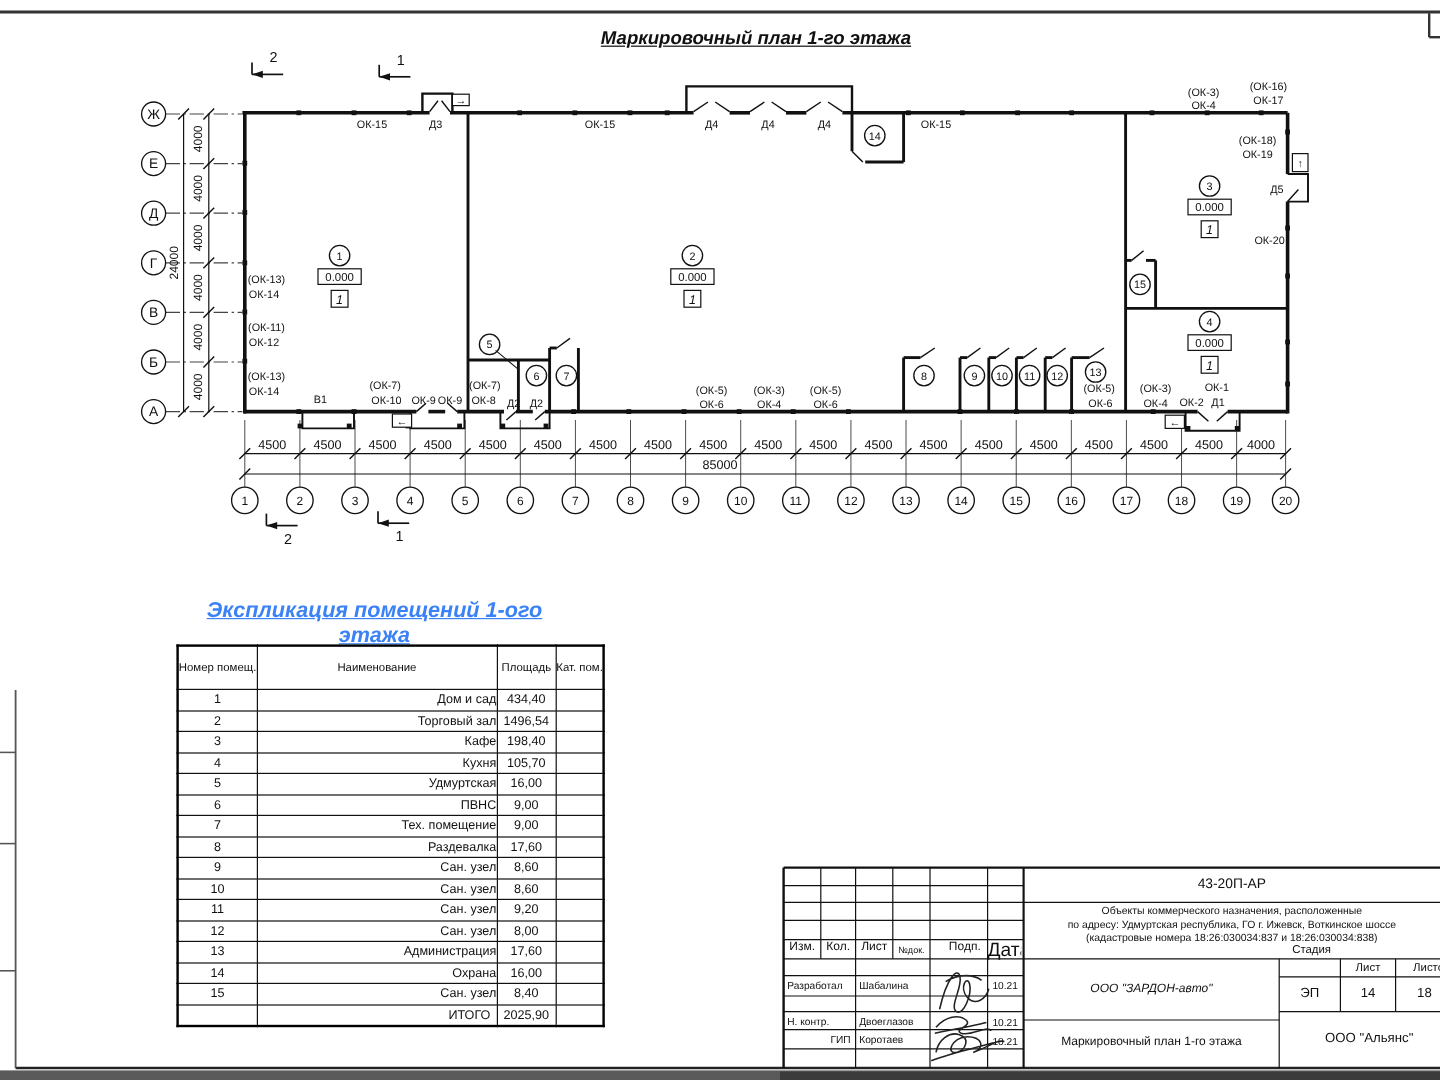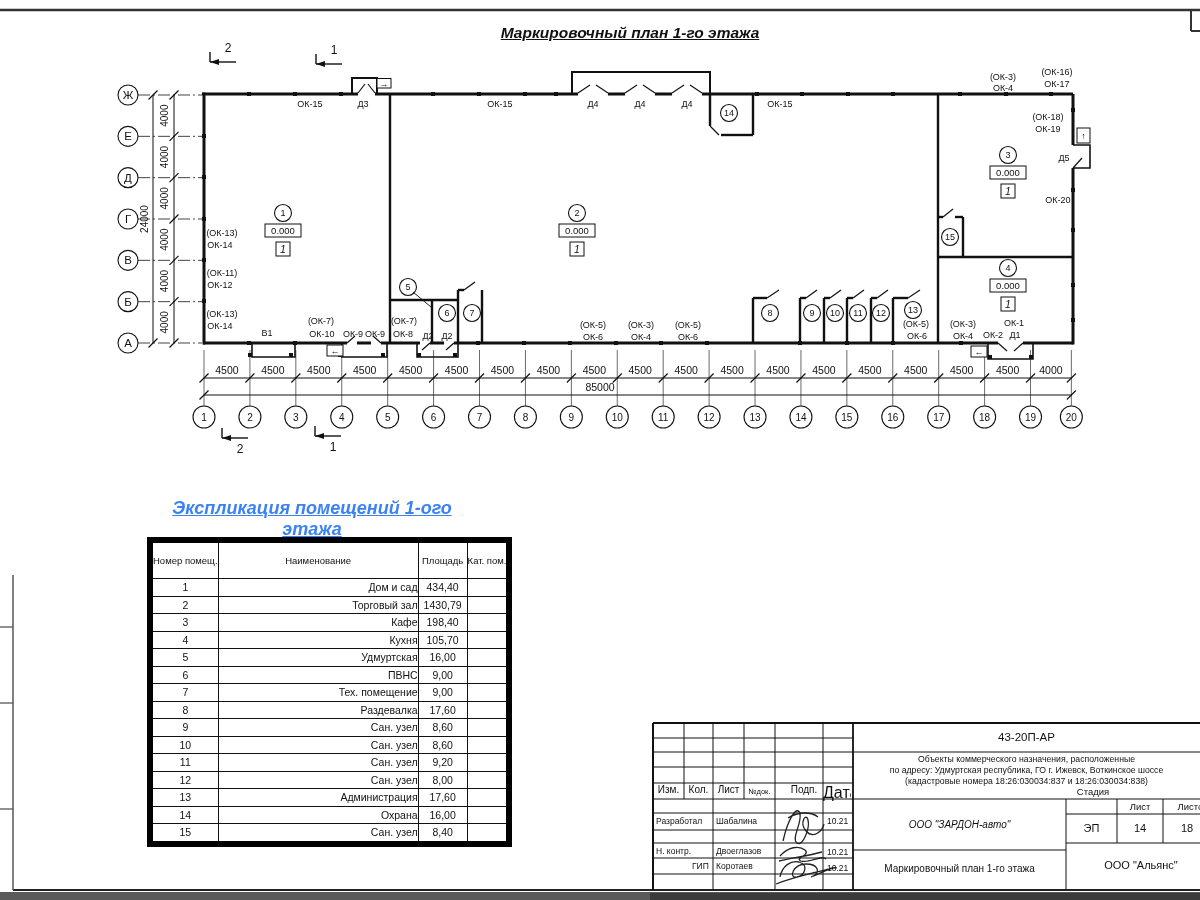--- a/index.html
+++ b/index.html
@@ -6,21 +6,21 @@
     font-family:"Liberation Sans",sans-serif;}
   #sheet{position:absolute;left:0;top:0;width:1200px;height:900px;background:#fff;}
   svg text{font-family:"Liberation Sans",sans-serif;fill:#111;}
   .abs{position:absolute;}
   #plan-title{left:440px;top:24px;width:380px;text-align:center;font-size:15.5px;font-weight:bold;
     font-style:italic;text-decoration:underline;color:#111;}
   #table-title{left:172px;top:498px;width:280px;text-align:center;font-size:18px;font-weight:bold;
     font-style:italic;text-decoration:underline;color:#3b82f6;}
   #expl{position:absolute;left:147px;top:537px;border-collapse:collapse;table-layout:fixed;}
   #expl td,#expl th{border:1px solid #111;color:#111;padding:0;vertical-align:middle;overflow:hidden;white-space:nowrap;}
-  #expl{border:6px solid #000000;}
+  #expl{border:2px solid #000000;}
   #expl th{font-weight:normal;}
   .c-num{width:35px;text-align:center;font-size:10.5px;}
   .c-name{width:194px;text-align:right;padding-left:5px!important;font-size:10.5px;}
   .c-area{width:48px;text-align:center;font-size:10.5px;}
   .c-kat{width:25px;text-align:center;font-size:8.5px;}
   #expl thead th{height:35px;font-size:9.5px;line-height:1.05;}
   #expl tbody td{height:16.5px;}
   .scell{position:absolute;color:#111;white-space:nowrap;overflow:hidden;}
   .ctr{text-align:center;}
 </style>
@@ -456,21 +456,21 @@
     <tbody id="expl-body">
         <tr>
           <td class="c-num">1</td>
           <td class="c-name">Дом и сад</td>
           <td class="c-area">434,40</td>
           <td class="c-kat"></td>
         </tr>
         <tr>
           <td class="c-num">2</td>
           <td class="c-name">Торговый зал</td>
-          <td class="c-area">1430,79</td>
+          <td class="c-area">1496,54</td>
           <td class="c-kat"></td>
         </tr>
         <tr>
           <td class="c-num">3</td>
           <td class="c-name">Кафе</td>
           <td class="c-area">198,40</td>
           <td class="c-kat"></td>
         </tr>
         <tr>
           <td class="c-num">4</td>
@@ -535,20 +535,26 @@
         <tr>
           <td class="c-num">14</td>
           <td class="c-name">Охрана</td>
           <td class="c-area">16,00</td>
           <td class="c-kat"></td>
         </tr>
         <tr>
           <td class="c-num">15</td>
           <td class="c-name">Сан. узел</td>
           <td class="c-area">8,40</td>
+          <td class="c-kat"></td>
+        </tr>
+        <tr>
+          <td class="c-num"></td>
+          <td class="c-name" style="text-align:right;padding-right:5px;padding-left:0!important;">ИТОГО</td>
+          <td class="c-area">2025,90</td>
           <td class="c-kat"></td>
         </tr>
       </tbody>
   </table>
 
   <div class="scell ctr" style="left:653px;top:784px;width:31px;font-size:10px;">Изм.</div>
   <div class="scell ctr" style="left:684px;top:784px;width:29px;font-size:10px;">Кол.</div>
   <div class="scell ctr" style="left:713px;top:784px;width:31px;font-size:10px;">Лист</div>
   <div class="scell ctr" style="left:744px;top:787px;width:31px;font-size:7.5px;">№док.</div>
   <div class="scell ctr" style="left:775px;top:784px;width:58px;font-size:10px;">Подп.</div>

